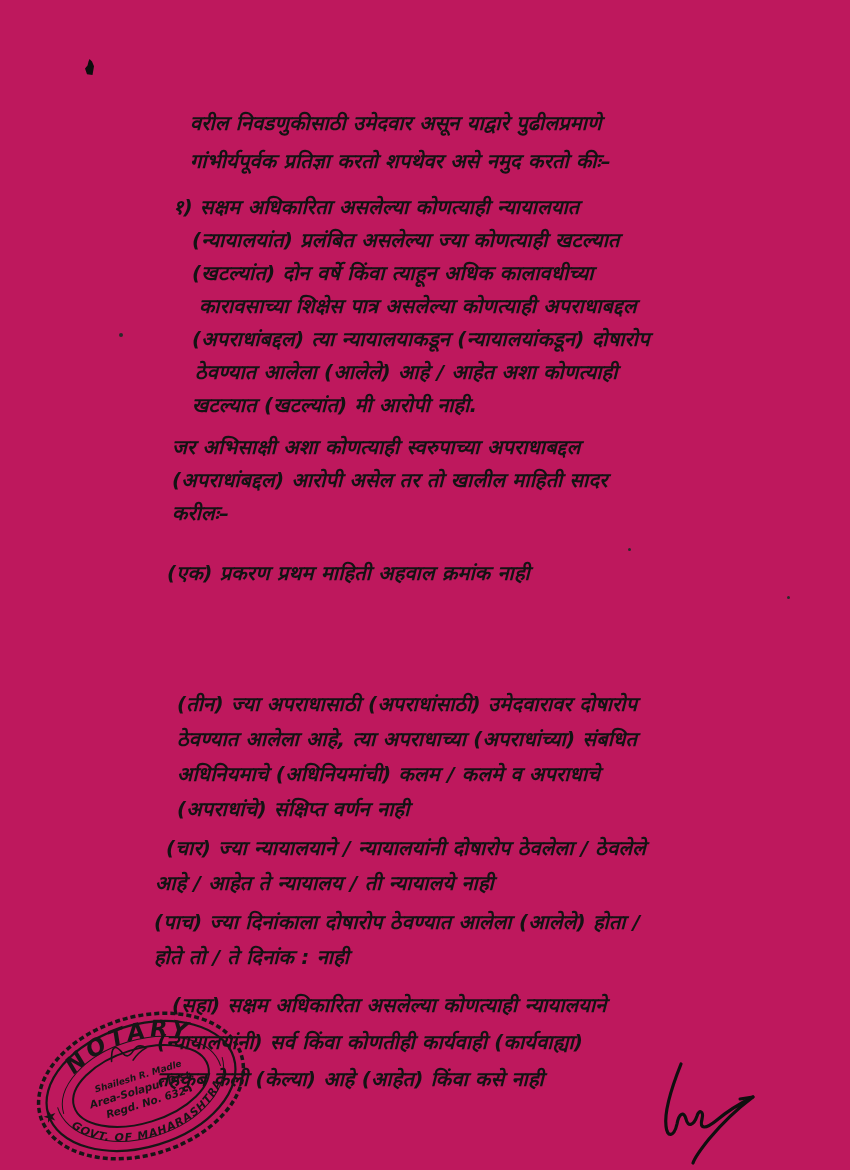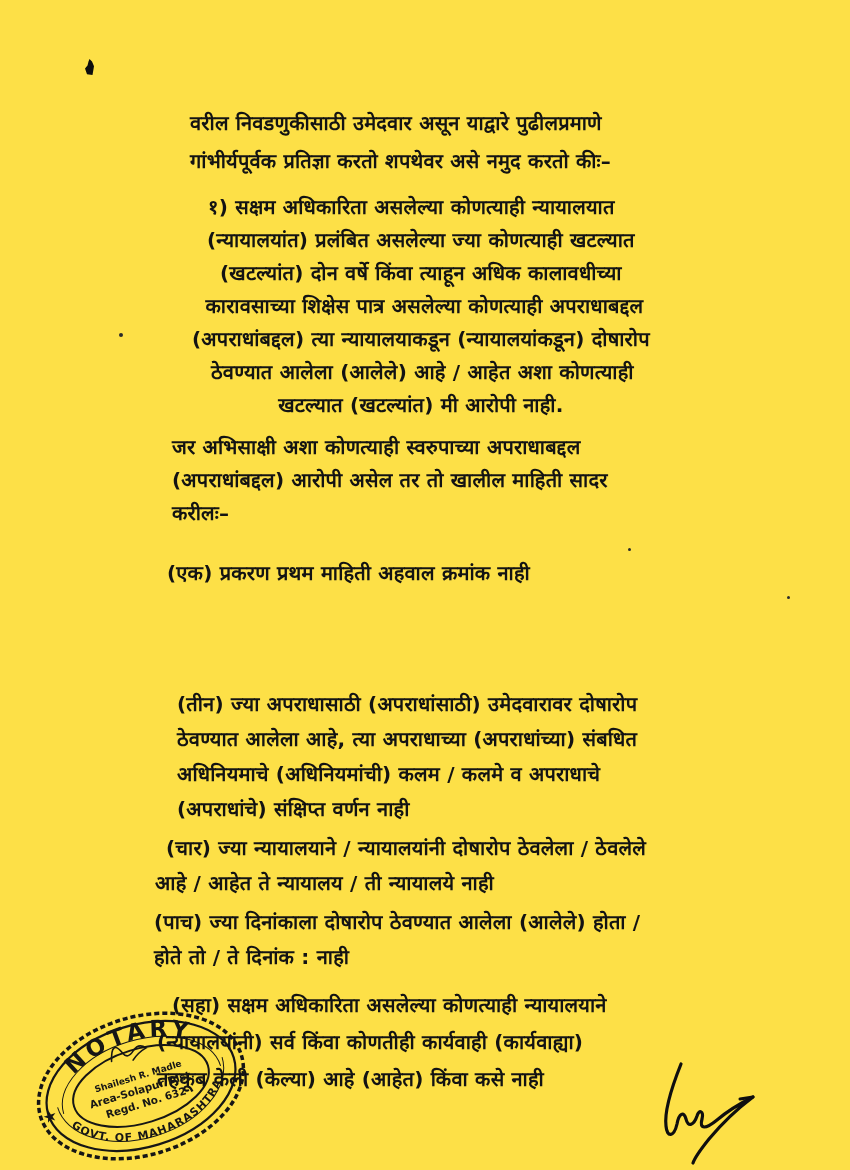--- a/index.html
+++ b/index.html
@@ -1,20 +1,20 @@
 <!DOCTYPE html>
 <html><head>
 <meta charset="utf-8">
 <style>
   html,body{margin:0;padding:0;}
   body{
     width:850px;height:1170px;background:#ffffff;position:relative;
     font-family:"DejaVu Sans", sans-serif;
   }
-  .page{position:absolute;inset:0;background:#fde047;overflow:hidden;}
+  .page{position:absolute;inset:0;background:#be185d;overflow:hidden;font-style:italic;}
   .tblock{
     position:absolute;color:#131313;font-weight:700;font-size:20px;
     white-space:nowrap;letter-spacing:0.2px;
   }
   .lh35 div{line-height:35px;}
   .lh33 div{line-height:33px;}
   .lh37 div{line-height:37px;}
   .lh38 div{line-height:38px;}
   .w{margin-left:19px;}        
   .shift-l8{margin-left:-8px;}
@@ -36,21 +36,21 @@
   <div class="ink-blob"></div>
   <div class="speck" style="left:119px;top:333px;"></div>
   <div class="speck" style="left:787px;top:596px;width:3px;height:3px;"></div>
   <div class="speck" style="left:628px;top:548px;width:3px;height:3px;"></div>
 
   <div class="tblock lh38" style="left:190px;top:104px;">
     <div>वरील निवडणुकीसाठी उमेदवार असून याद्वारे पुढीलप्रमाणे</div>
     <div>गांभीर्यपूर्वक प्रतिज्ञा करतो शपथेवर असे नमुद करतो कीः–</div>
   </div>
 
-  <div class="tblock lh33" style="left:173px;top:191px;text-align:center;">
+  <div class="tblock lh33" style="left:173px;top:191px;">
     <div>१) सक्षम अधिकारिता असलेल्या कोणत्याही न्यायालयात</div>
     <div class="w">(न्यायालयांत) प्रलंबित असलेल्या ज्या कोणत्याही खटल्यात</div>
     <div class="w">(खटल्यांत) दोन वर्षे किंवा त्याहून अधिक कालावधीच्या</div>
     <div class="w" style="margin-left:26px;">कारावसाच्या शिक्षेस पात्र असलेल्या कोणत्याही अपराधाबद्दल</div>
     <div class="w">(अपराधांबद्दल) त्या न्यायालयाकडून (न्यायालयांकडून) दोषारोप</div>
     <div class="w" style="margin-left:22px;">ठेवण्यात आलेला (आलेले) आहे / आहेत अशा कोणत्याही</div>
     <div class="w">खटल्यात (खटल्यांत) मी आरोपी  नाही.</div>
   </div>
 
   <div class="tblock lh33" style="left:172px;top:431px;">

